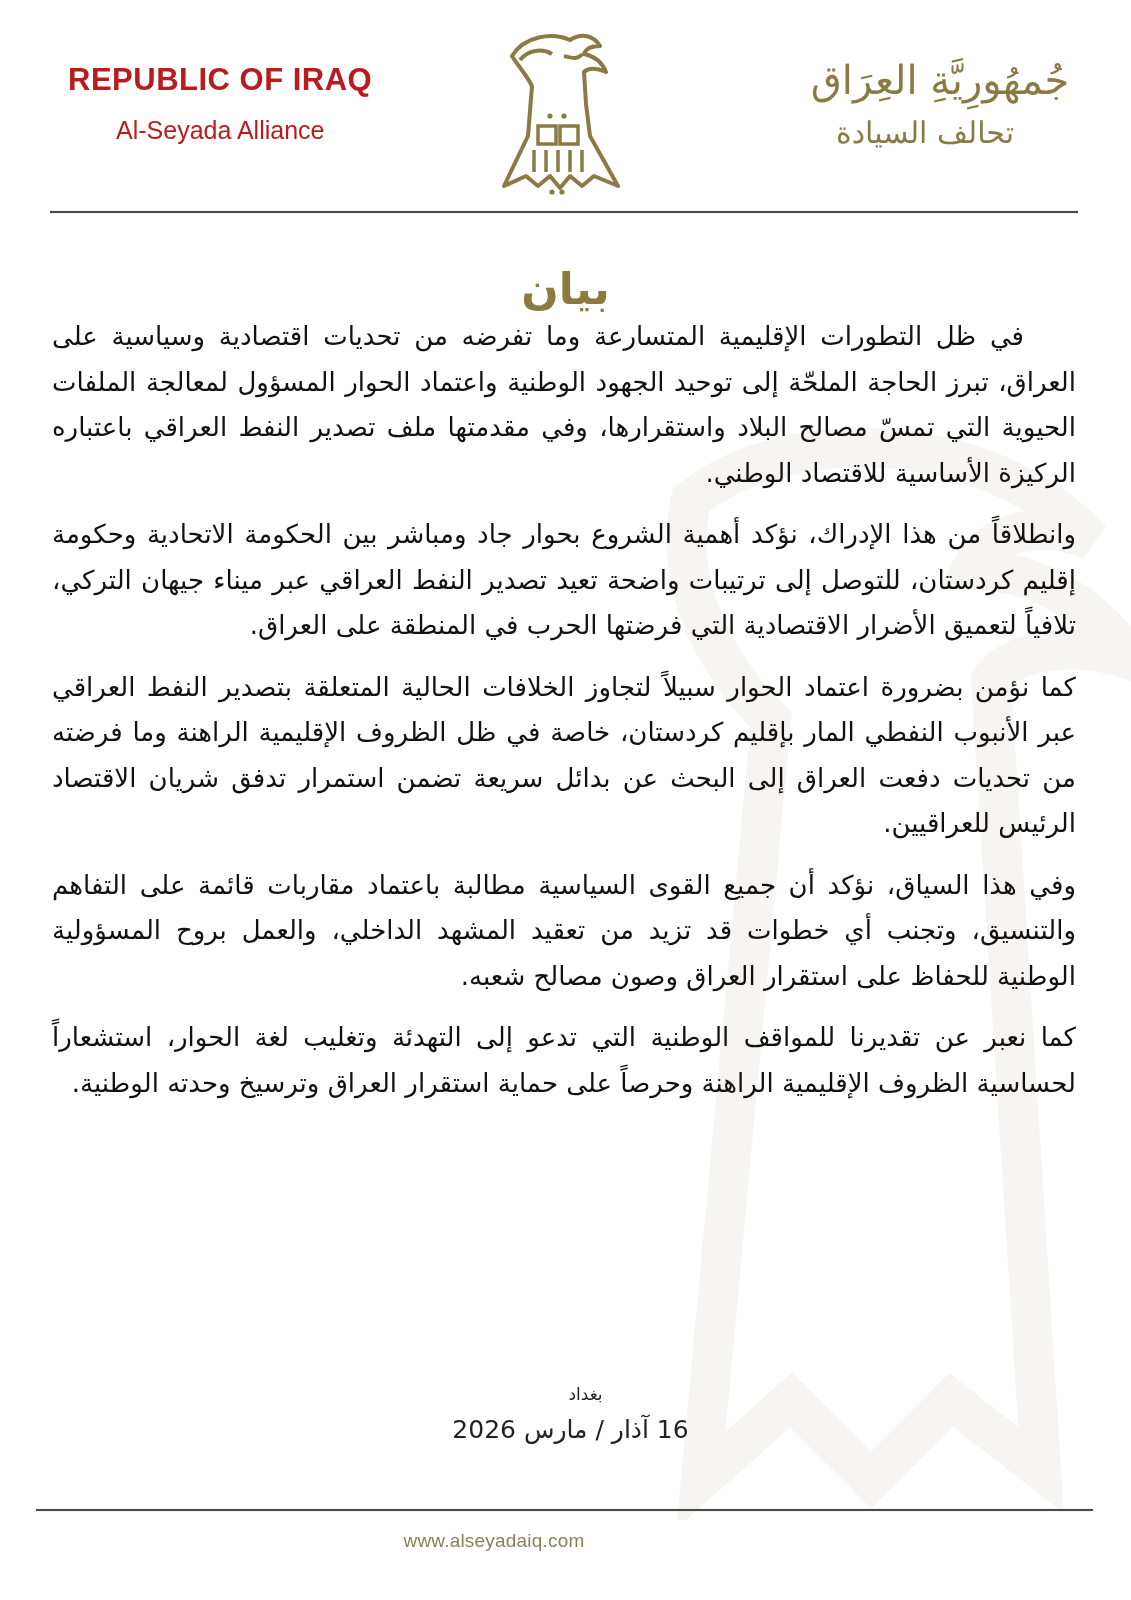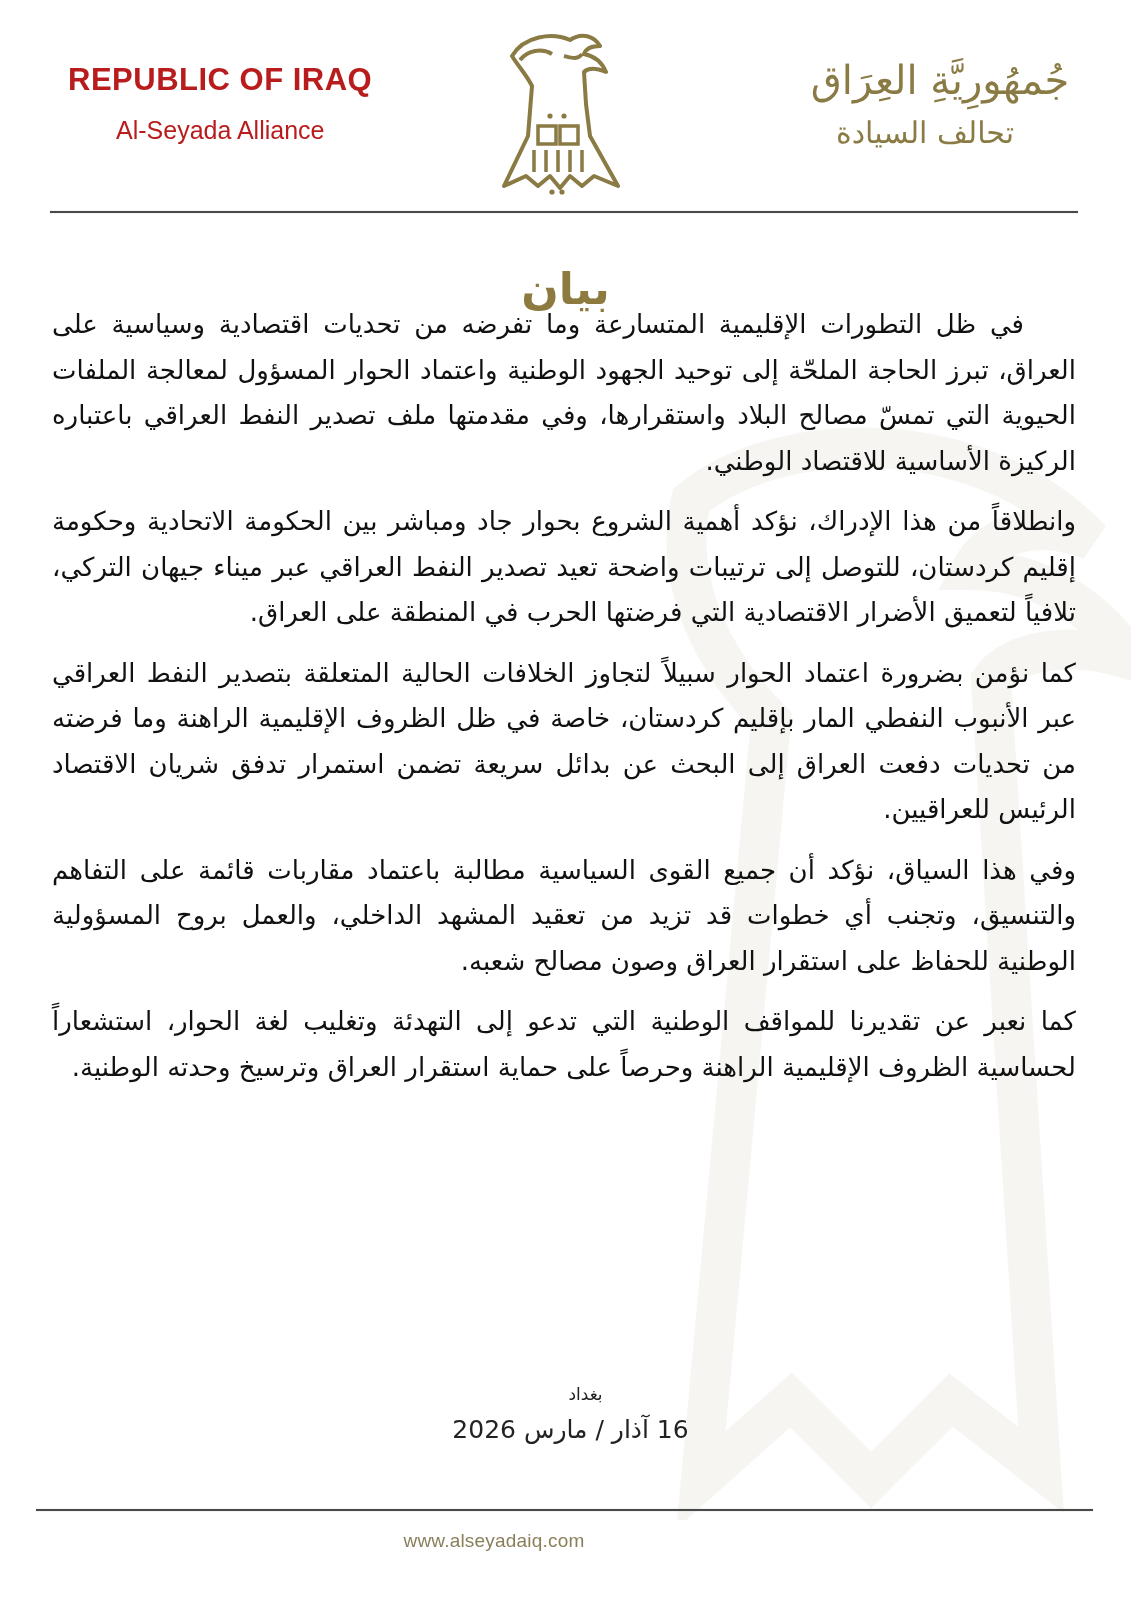--- a/index.html
+++ b/index.html
@@ -124,21 +124,21 @@
       top: 298px;
       direction: rtl;
       text-align: justify;
       text-align-last: right;
       font-family: "DejaVu Sans", sans-serif;
       font-size: 26px;
       line-height: 45.5px;
       color: #111111;
     }
     .body-text p {
-      margin: 4px 0 15px 0;
+      margin: 16px 0 15px 0;
       text-indent: 0;
     }
     .body-text p.first {
       text-indent: 52px;
     }
     .signoff {
       position: absolute;
       left: 0;
       width: 1131px;
       top: 1376px;

